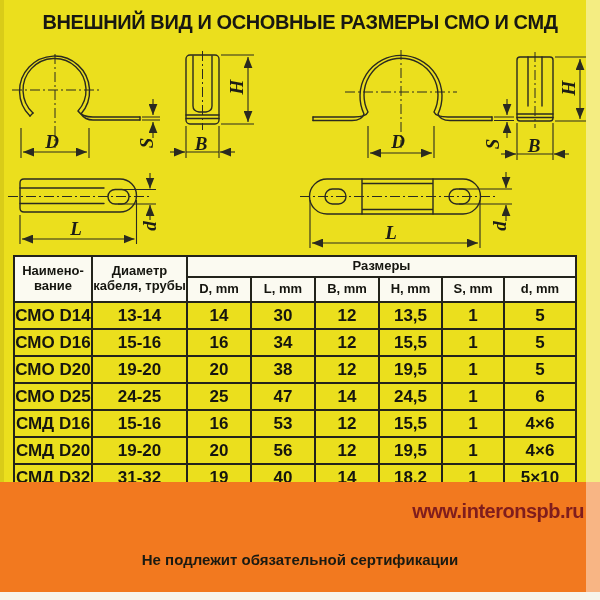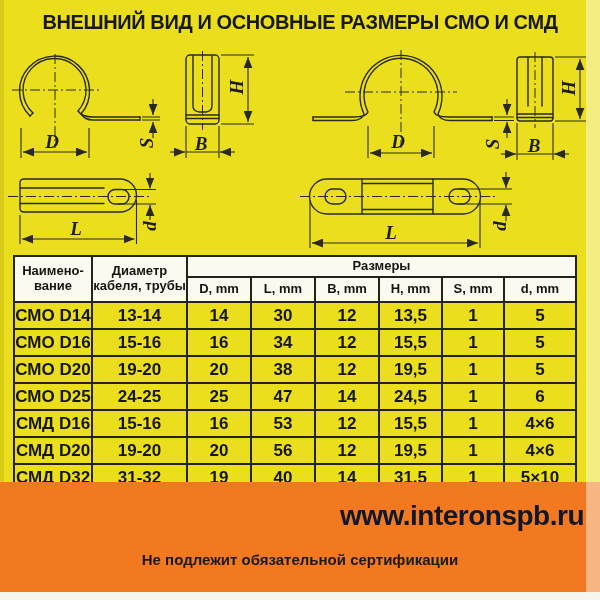--- a/index.html
+++ b/index.html
@@ -20,22 +20,22 @@
              border-collapse:collapse;table-layout:fixed;}
   .spec th,.spec td{border:2px solid #23231b;font-weight:700;text-align:center;
                     padding:0;vertical-align:middle;color:#15150f;}
   .spec thead th{background:var(--table-header-bg,#FBFAF1);font-size:13px;line-height:1.12;}
   .spec tbody td{font-size:17px;height:25px;margin-top:19px;}
   .hr1{height:21px;margin-top:12px;} .hr2{height:25px;}
   .footer{position:absolute;left:0;top:482px;width:600px;height:110px;
           background:var(--orange,#F2791F);}
   .packer{position:absolute;left:15px;top:22px;font-size:15px;font-weight:700;
           line-height:18.5px;color:#1a1a12;}
-  .website{position:absolute;right:16px;top:18px;font-size:28px;font-weight:700;
-           letter-spacing:-0.5px;color:#0f172a;}
+  .website{position:absolute;right:16px;top:18px;font-size:20px;font-weight:700;
+           letter-spacing:-0.5px;color:#7f1d1d;}
   .note{position:absolute;left:0;width:100%;text-align:center;font-size:15px;
         font-weight:700;color:#1a1a12;}
   .note.n1{top:69px;text-align:center;} .note.n2{top:87px;}
   .edge-right{position:absolute;top:0;right:0;width:14px;height:600px;
               background:rgba(255,255,255,.45);}
   .edge-bottom{position:absolute;left:0;top:592px;width:600px;height:8px;background:#F7F5ED;}
   .edge-left{position:absolute;left:0;top:0;width:4px;height:482px;background:rgba(110,95,0,.14);}
 </style>
 </head>
 <body>
@@ -232,21 +232,21 @@
         <td>19,5</td>
         <td>1</td>
         <td>4×6</td>
       </tr>
       <tr>
         <td>СМД D32</td>
         <td>31-32</td>
         <td>19</td>
         <td>40</td>
         <td>14</td>
-        <td>31,5</td>
+        <td>18,2</td>
         <td>1</td>
         <td>5×10</td>
       </tr>
     </tbody>
   </table>
 
   <div class="footer">
     <div class="packer">
     </div>
     <div class="website">www.interonspb.ru</div>

